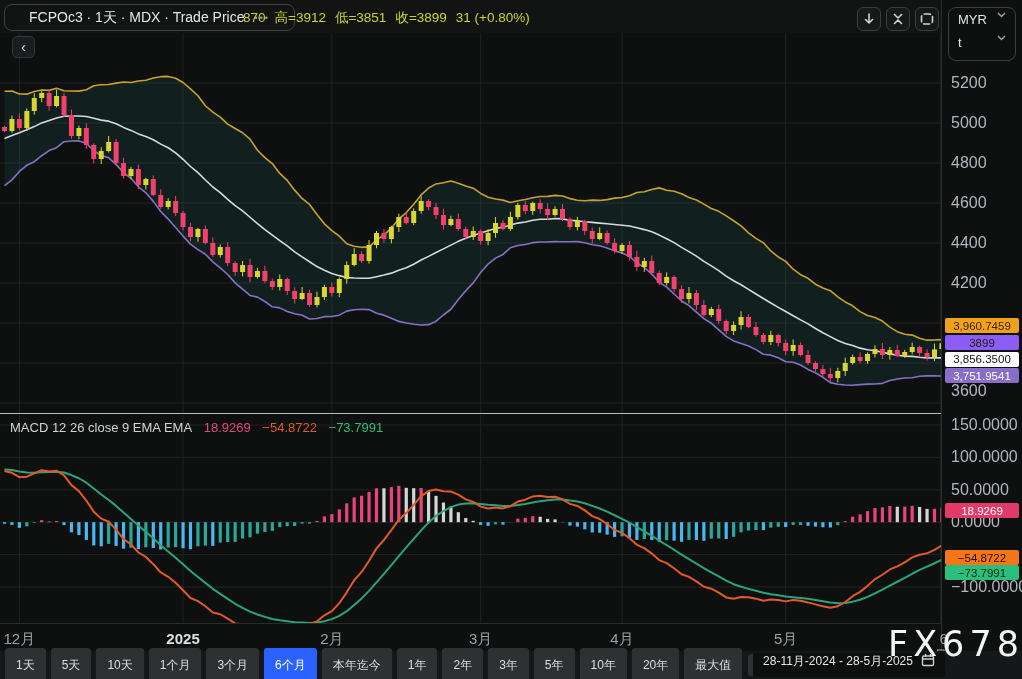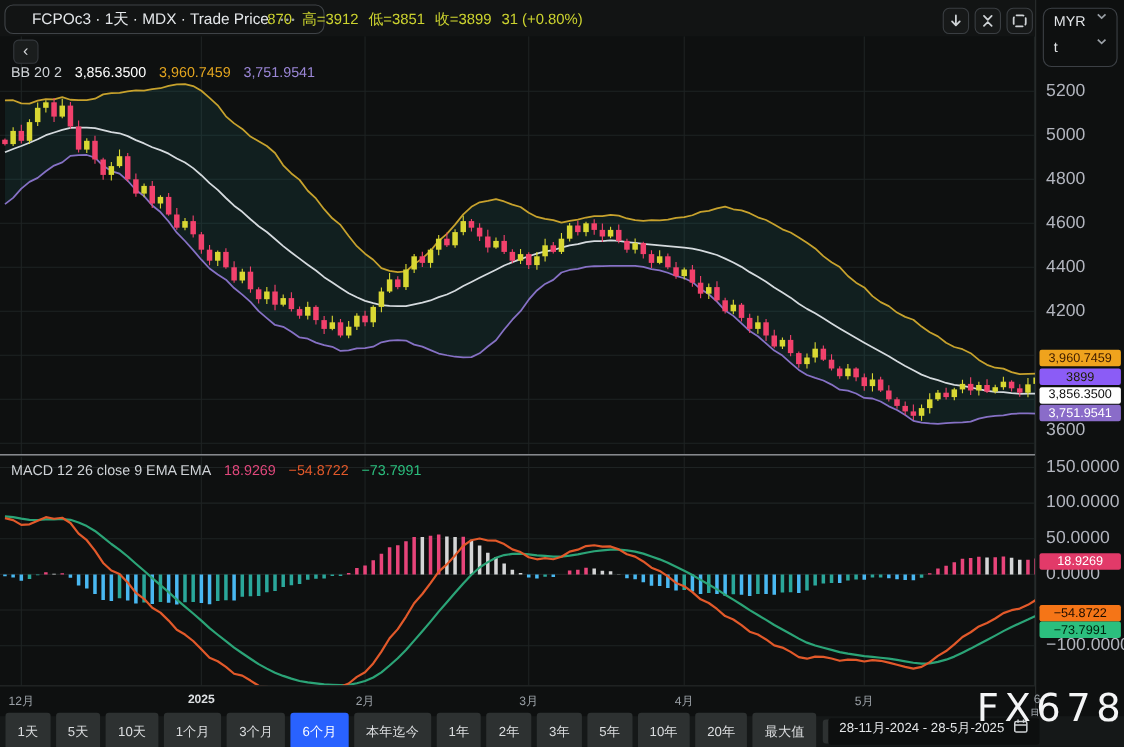--- a/index.html
+++ b/index.html
@@ -32,21 +32,21 @@
   .right-axis{position:absolute;left:941px;top:0;width:81px;height:651px;background:#0e1010;border-left:1px solid #2a2e2e;}
   .unit-box{position:absolute;left:6px;top:7px;width:66px;height:52px;border:1px solid #3c4045;border-radius:8px;}
   .unit-row{position:absolute;left:9px;width:48px;height:22px;display:flex;justify-content:space-between;align-items:flex-start;
       font-size:13px;color:#e2e5e8;cursor:pointer;}
   .unit-row svg{stroke:#9aa0a6;fill:none;stroke-width:1.5;}
   .tick{position:absolute;left:9px;font-size:16px;color:#b2b5be;transform:translateY(-50%);}
   .badge{position:absolute;left:3px;width:74px;height:15px;border-radius:2px;font-size:11.5px;
       display:flex;align-items:center;justify-content:center;white-space:nowrap;}
   
   .time-axis{position:absolute;left:0;top:624px;width:941px;height:27px;}
-  .t-label{position:absolute;top:6px;transform:translateX(-50%);font-size:11px;color:#9ba1a7;text-align:right;}
+  .t-label{position:absolute;top:6px;transform:translateX(-50%);font-size:15px;color:#9ba1a7;text-align:right;}
   .t-label.bold{color:#dde0e3;font-weight:bold;}
   
   .bottom-bar{position:absolute;left:0;top:651px;width:1022px;height:28px;background:#151818;display:flex;align-items:center;}
   #range-buttons{display:flex;gap:5px;margin-left:5px;}
   .rbtn{height:34px;border:none;border-radius:3px;background:#2d3131;color:#dcdee0;font-size:12px;
       padding:0 11px;cursor:pointer;font-family:inherit;}
   .rbtn.active{background:#2962ff;color:#fff;}
   .gear-btn{width:22px;height:22px;margin-left:6px;border:none;border-radius:3px;background:#2d3131;
       display:flex;align-items:center;justify-content:center;cursor:pointer;padding:0;}
   .gear-btn svg{stroke:#c8cccf;fill:none;stroke-width:1.4;}
@@ -506,26 +506,20 @@
       <line x1="934.5" x2="934.5" y1="107.2" y2="93.77985506674784" stroke="#e8447a" stroke-width="3.2"></line>
       <line x1="941.94" x2="941.94" y1="107.2" y2="92.77155563430054" stroke="#e8447a" stroke-width="3.2"></line>
       <polyline points="4.5,54.41612322515705 11.940000000000001,55.09858227973417 19.380000000000003,56.51026917158767 26.82,57.541781904049344 34.260000000000005,57.72211636053746 41.7,57.21380390021074 49.14,57.08643612492837 56.580000000000005,56.80180979943244 64.02000000000001,57.53055895969874 71.46000000000001,60.0550151716774 78.9,63.266564104279915 86.34,67.71931715908755 93.78,73.53028900862273 101.22,79.55114695958731 108.66000000000001,84.98572068960894 116.10000000000001,90.90410279059498 123.54,97.5246168822407 130.98000000000002,103.89836141591773 138.42000000000002,110.61791537607502 145.86,116.88402189651121 153.3,123.34244176671399 160.74,130.16635467943405 168.18,136.49913194547668 175.62,142.74562929835517 183.06,149.25327298847662 190.5,156.00453186920882 197.94,162.02979802354085 205.38000000000002,167.88289570076006 212.82000000000002,173.8032515580755 220.26000000000002,178.89006795841118 227.70000000000002,183.85145941097338 235.14000000000001,188.76467918613935 242.58,192.8423982312794 250.02,196.60779217778315 257.46000000000004,199.4661063406463 264.90000000000003,201.91267287367998 272.34000000000003,204.0671954150634 279.78000000000003,205.29140841440517 287.22,206.26508367822407 294.66,207.21843417391796 302.1,207.5709532011008 309.54,207.91994506095173 316.98,207.605331840794 324.42,206.1455092194293 331.86,204.12905486185963 339.3,200.92480715478766 346.74,196.20673544542444 354.18,190.0156775554113 361.62,183.39901842149197 369.06,175.86170697893317 376.5,167.365665214606 383.94,158.8871105314835 391.38,150.12586318627928 398.82,141.03194881812567 406.26000000000005,132.43928721427582 413.70000000000005,123.93340951893384 421.14000000000004,115.37275655820974 428.58000000000004,107.51806157710583 436.02000000000004,100.93041700599362 443.46000000000004,96.01348302377546 450.90000000000003,92.11681436466417 458.34000000000003,89.61519876230335 465.78000000000003,88.57273199344304 473.22,88.23178074117075 480.66,88.90855453761156 488.1,89.81589251989917 495.54,90.34287833123592 502.98,90.95241593971596 510.42,90.99846628501575 517.86,90.10553857538329 525.3000000000001,89.0200019395736 532.74,87.49854481598118 540.1800000000001,86.13867592005016 547.62,85.30953083333455 555.0600000000001,84.59623726501292 562.5,84.56139083598414 569.94,85.4187450686926 577.38,86.52985950551886 584.82,88.3058139755757 592.26,90.86198096381253 599.7,93.50025534989851 607.14,96.59983792556547 614.58,100.26377267210154 622.02,103.79501813122239 629.46,107.68605112828027 636.9,112.11443287262496 644.34,116.32611648024321 651.7800000000001,120.78070190653894 659.22,125.63998666827618 666.6600000000001,130.14601509054486 674.1,134.76242490960774 681.5400000000001,139.66012255401614 688.98,144.0932435228566 696.4200000000001,148.53900583280856 703.86,153.18234040451318 711.3000000000001,157.29114127007125 718.74,161.35565648236857 726.1800000000001,165.57283708267295 733.62,169.22143646545533 741.0600000000001,171.76749668678366 748.5,173.8587987287907 755.94,175.81704722092127 763.38,177.79469972728322 770.82,179.15809672718376 778.26,180.31455015557032 785.7,181.52756777501128 793.14,182.23288893751288 800.58,182.9289296411349 808.0200000000001,183.82360284158582 815.46,184.93138795126984 822.9000000000001,186.1959715328971 830.34,187.51926323047667 837.7800000000001,188.26507289868198 845.22,188.01152928290932 852.6600000000001,186.65056189684825 860.1,184.69251223421335 867.5400000000001,181.9243999025154 874.98,178.3648914448555 882.4200000000001,174.6439012058663 889.86,170.6045779399264 897.3000000000001,166.74311968769638 904.74,162.8530877577087 912.1800000000001,158.763762118886 919.62,154.95652185361183 927.0600000000001,151.62359151876169 934.5,148.26855528544866 941.94,144.66144419402377" fill="none" stroke="#2ba477" stroke-width="2" stroke-linejoin="round"></polyline>
       <polyline points="4.5,55.99070338324624 11.940000000000001,57.82841849804264 19.380000000000003,62.15701673900171 26.82,61.667832833896014 34.260000000000005,58.443454186489944 41.7,55.180554058903894 49.14,56.576965023798884 56.580000000000005,55.66330449744875 64.02000000000001,60.44555560076395 71.46000000000001,70.15284001959202 78.9,76.11275983468998 86.34,85.53032937831807 93.78,96.77417640676347 101.22,103.63457876344566 108.66000000000001,106.72401560969547 116.10000000000001,114.57763119453912 123.54,124.00667324882357 130.98000000000002,129.39333955062588 138.42000000000002,137.49613121670416 145.86,141.94844797825598 153.3,149.1761212475251 160.74,157.4620063303143 168.18,161.83024100964718 175.62,167.7316187098691 183.06,175.28384774896244 190.5,183.00956739213763 197.94,186.13086264086894 205.38000000000002,191.29528640963701 212.82000000000002,197.4846749873371 220.26000000000002,199.23733355975395 227.70000000000002,203.6970252212221 235.14000000000001,208.41755828680334 242.58,209.15327441183933 250.02,211.66936796379827 257.46000000000004,210.89936299209876 264.90000000000003,211.69893900581468 272.34000000000003,212.68528558059705 279.78000000000003,210.18826041177232 287.22,210.1597847334998 294.66,211.0318361566935 302.1,208.98102930983208 309.54,209.31591250035552 316.98,206.34687896016305 324.42,200.30621873397052 331.86,196.06323743158092 339.3,188.10781632649977 346.74,177.33444860797152 354.18,165.2514459953586 361.62,156.93238188581472 369.06,145.71246120869802 376.5,133.3814981572972 383.94,124.97289179899353 391.38,115.0808738054624 398.82,104.65629134551126 406.26000000000005,98.06864079887644 413.70000000000005,89.9098987375659 421.14000000000004,81.13014471531338 428.58000000000004,76.09928165269017 436.02000000000004,74.57983872154477 443.46000000000004,76.34574709490282 450.90000000000003,76.53013972821897 458.34000000000003,79.60873635286009 465.78000000000003,84.40286491800181 473.22,86.86797573208165 480.66,91.61564972337479 488.1,93.44524444904954 495.54,92.45082157658301 502.98,93.3905663736361 510.42,91.18266766621487 517.86,86.53382773685344 525.3000000000001,84.67785539633485 532.74,81.41271632161155 540.1800000000001,80.69920033632603 547.62,81.99295048647218 555.0600000000001,81.74306299172633 562.5,84.42200511986906 569.94,88.84816199952647 577.38,90.97431725282391 584.82,95.40963185580308 592.26,101.08664891675984 599.7,104.05335289424241 607.14,108.99816822823333 614.58,114.91951165824582 622.02,117.91999996770582 629.46,123.25018311651175 636.9,129.82795985000374 644.34,133.17285091071622 651.7800000000001,138.5990436117218 659.22,145.07712571522512 666.6600000000001,148.17012877961957 674.1,153.2280641858593 681.5400000000001,159.25091313164967 688.98,161.8257273982185 696.4200000000001,166.3220550726163 703.86,171.7556786913317 711.3000000000001,173.72634473230363 718.74,177.61371733155772 726.1800000000001,182.4415594838904 733.62,183.8158339965849 741.0600000000001,181.95173757209687 748.5,182.22400689681888 755.94,183.65004118944336 763.38,185.70530975273107 770.82,184.61168472678597 778.26,184.94036386911637 785.7,186.37963825277524 793.14,185.0541735875192 800.58,185.71309245562298 808.0200000000001,187.40229564338955 815.46,189.36252839000588 822.9000000000001,191.25430585940603 830.34,192.81243002079492 837.7800000000001,191.24831157150314 845.22,186.99735481981872 852.6600000000001,181.2066923526039 860.1,176.86031358367376 867.5400000000001,170.8519505757236 874.98,164.12685761421577 882.4200000000001,159.75994024990962 889.86,154.4472848761667 897.3000000000001,151.29728667877623 904.74,147.29296003775795 912.1800000000001,142.40645956359523 919.62,139.72756079251516 927.0600000000001,138.29187017936104 934.5,134.84841035219648 941.94,130.23299982832432" fill="none" stroke="#e2592a" stroke-width="2" stroke-linejoin="round"></polyline>
     </svg>
   <div class="pane-sep-bright"></div>
   <div class="pane-sep-dark"></div>
 
   <button class="back-btn">‹</button>
 
-  <div class="ind-header" id="bb-header">
-    <span class="hdr-name">BB 20 2</span>
-    <span style="color:#ffffff">3,856.3500</span>
-    <span style="color:#e3a51f">3,960.7459</span>
-    <span style="color:#9a86d6">3,751.9541</span>
-  </div>
 
   <div class="ind-header" id="macd-header">
     <span class="hdr-name">MACD 12 26 close 9 EMA EMA</span>
     <span style="color:#e0487c">18.9269</span>
     <span style="color:#e2592a">−54.8722</span>
     <span style="color:#2bbf7e">−73.7991</span>
   </div>
 
   <div class="right-axis">
     <div class="unit-box">

